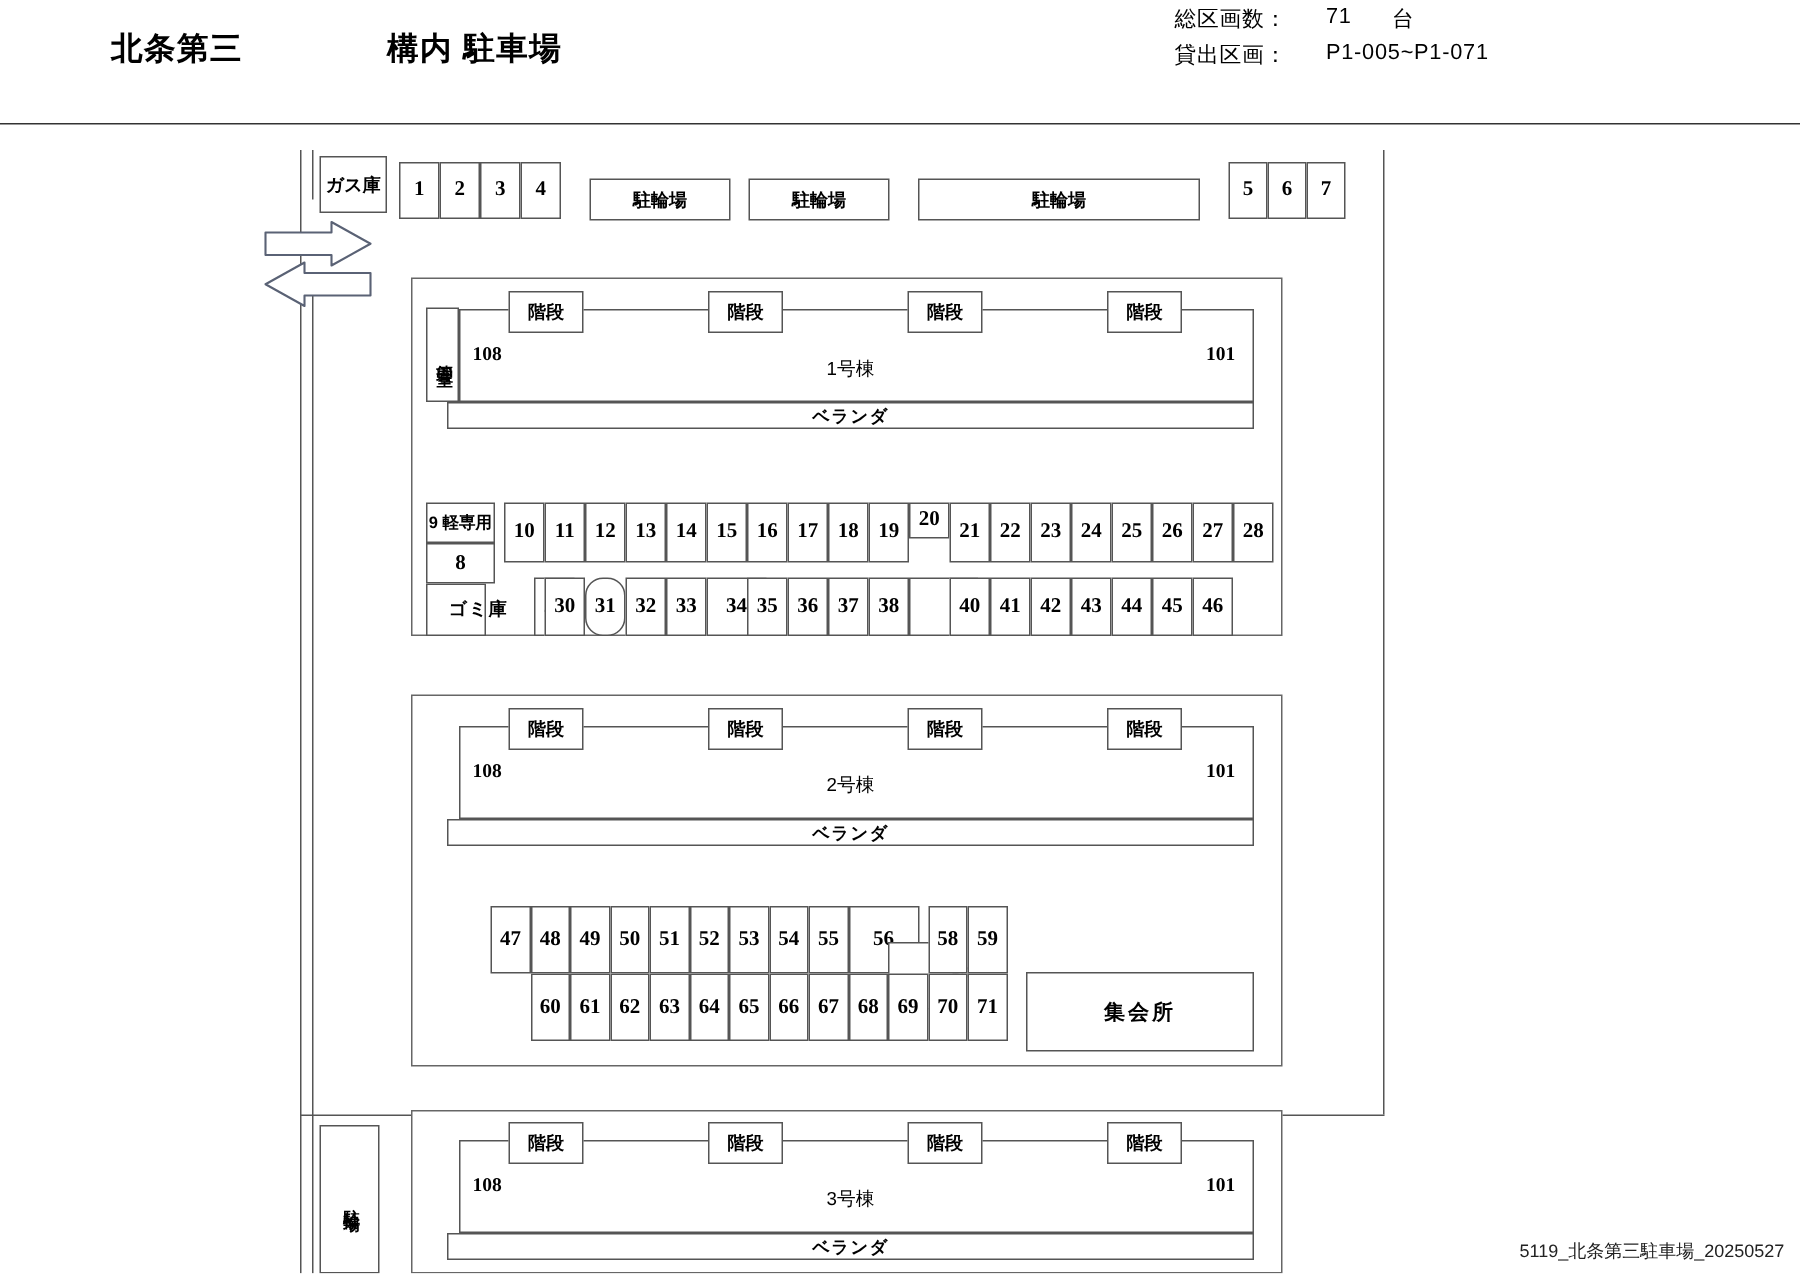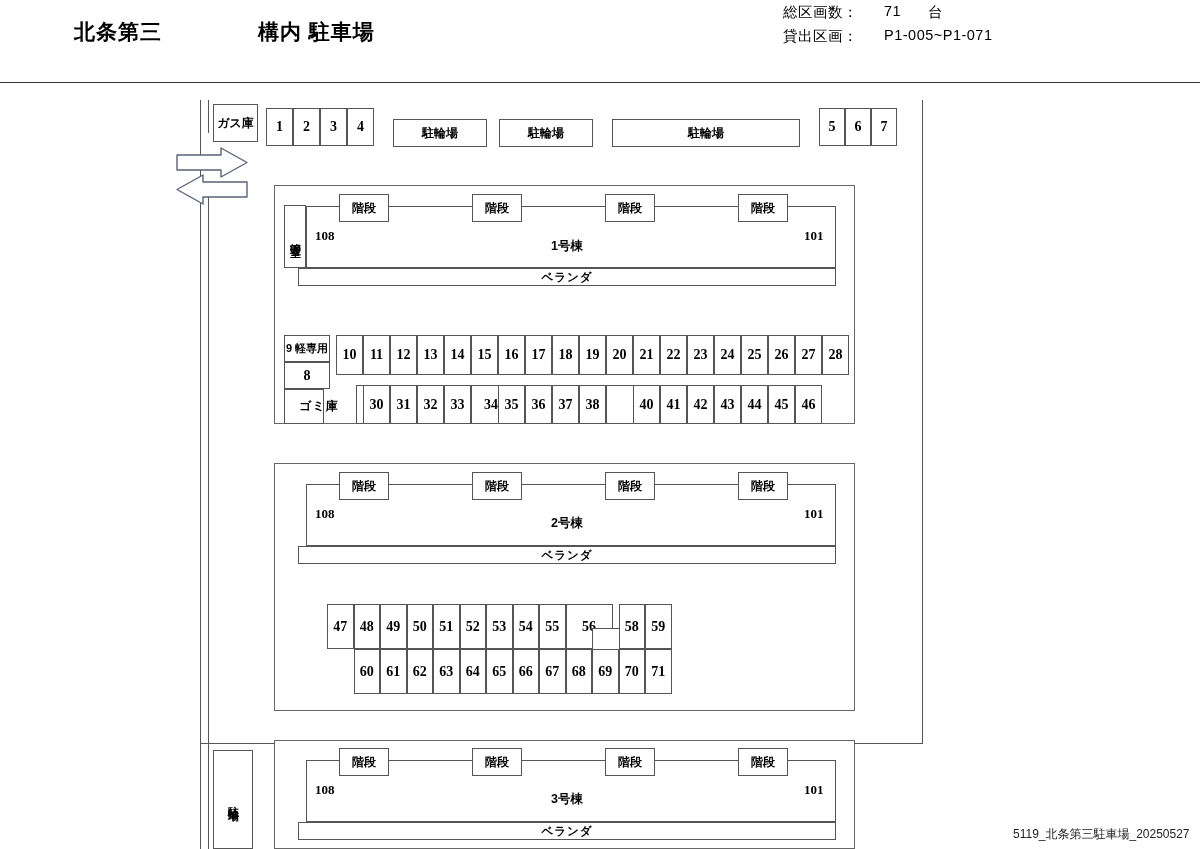--- a/index.html
+++ b/index.html
@@ -94,21 +94,21 @@
   }
   .bld-body{
     position:absolute;
     box-sizing:border-box;
     border:1px solid #555;
     background:#fff;
   }
   .bld-name{
     position:absolute;
     font-size:12.5px;
-    font-weight:bold;
+    font-weight:normal;
     white-space:nowrap;
   }
   .room-no{
     position:absolute;
     font-size:13px;
     font-weight:bold;
     font-family:"Liberation Serif","DejaVu Serif",serif;
   }
   .stair{
     position:absolute;
@@ -243,34 +243,34 @@
       <div class="stall" style="left: 336px; top: 335px; width: 27px; height: 40px;">10</div>
       <div class="stall" style="left: 363px; top: 335px; width: 27px; height: 40px;">11</div>
       <div class="stall" style="left: 390px; top: 335px; width: 27px; height: 40px;">12</div>
       <div class="stall" style="left: 417px; top: 335px; width: 27px; height: 40px;">13</div>
       <div class="stall" style="left: 444px; top: 335px; width: 27px; height: 40px;">14</div>
       <div class="stall" style="left: 471px; top: 335px; width: 27px; height: 40px;">15</div>
       <div class="stall" style="left: 498px; top: 335px; width: 27px; height: 40px;">16</div>
       <div class="stall" style="left: 525px; top: 335px; width: 27px; height: 40px;">17</div>
       <div class="stall" style="left: 552px; top: 335px; width: 27px; height: 40px;">18</div>
       <div class="stall" style="left: 579px; top: 335px; width: 27px; height: 40px;">19</div>
-      <div class="stall" style="left: 606px; top: 335px; width: 27px; height: 40px;">20</div>
+      <div class="stall" style="left: 606px; top: 335px; width: 27px; height: 24px;">20</div>
       <div class="stall" style="left: 633px; top: 335px; width: 27px; height: 40px;">21</div>
       <div class="stall" style="left: 660px; top: 335px; width: 27px; height: 40px;">22</div>
       <div class="stall" style="left: 687px; top: 335px; width: 27px; height: 40px;">23</div>
       <div class="stall" style="left: 714px; top: 335px; width: 27px; height: 40px;">24</div>
       <div class="stall" style="left: 741px; top: 335px; width: 27px; height: 40px;">25</div>
       <div class="stall" style="left: 768px; top: 335px; width: 27px; height: 40px;">26</div>
       <div class="stall" style="left: 795px; top: 335px; width: 27px; height: 40px;">27</div>
       <div class="stall" style="left: 822px; top: 335px; width: 27px; height: 40px;">28</div>
     </div>
   <div id="block1-row2">
       <div class="stall" style="left: 336px; top: 385px; width: 27px; height: 39px; margin-left: 20px;">29</div>
       <div class="stall" style="left: 363px; top: 385px; width: 27px; height: 39px;">30</div>
-      <div class="stall" style="left: 390px; top: 385px; width: 27px; height: 39px;">31</div>
+      <div class="stall" style="left: 390px; top: 385px; width: 27px; height: 39px; border-radius: 12px;">31</div>
       <div class="stall" style="left: 417px; top: 385px; width: 27px; height: 39px;">32</div>
       <div class="stall" style="left: 444px; top: 385px; width: 27px; height: 39px;">33</div>
       <div class="stall" style="left: 471px; top: 385px; width: 40px; height: 39px;">34</div>
       <div class="stall" style="left: 498px; top: 385px; width: 27px; height: 39px;">35</div>
       <div class="stall" style="left: 525px; top: 385px; width: 27px; height: 39px;">36</div>
       <div class="stall" style="left: 552px; top: 385px; width: 27px; height: 39px;">37</div>
       <div class="stall" style="left: 579px; top: 385px; width: 27px; height: 39px;">38</div>
       <div class="stall" style="left: 606px; top: 385px; width: 27px; height: 39px; padding-left: 44px;">39</div>
       <div class="stall" style="left: 633px; top: 385px; width: 27px; height: 39px;">40</div>
       <div class="stall" style="left: 660px; top: 385px; width: 27px; height: 39px;">41</div>
@@ -326,20 +326,23 @@
       <div class="stall" style="left: 459.5px; top: 649px; width: 26.5px; height: 45px;">64</div>
       <div class="stall" style="left: 486px; top: 649px; width: 26.5px; height: 45px;">65</div>
       <div class="stall" style="left: 512.5px; top: 649px; width: 26.5px; height: 45px;">66</div>
       <div class="stall" style="left: 539px; top: 649px; width: 26.5px; height: 45px;">67</div>
       <div class="stall" style="left: 565.5px; top: 649px; width: 26.5px; height: 45px;">68</div>
       <div class="stall" style="left: 592px; top: 649px; width: 26.5px; height: 45px;">69</div>
       <div class="stall" style="left: 618.5px; top: 649px; width: 26.5px; height: 45px;">70</div>
       <div class="stall" style="left: 645px; top: 649px; width: 26.5px; height: 45px;">71</div>
     </div>
 
+  <div class="box" style="left:684px;top:648px;width:152px;height:53px;font-size:14px;letter-spacing:2px;">
+    <span>集会所</span>
+  </div>
 
   <div class="bld-outer" style="left:274px;top:740px;width:581px;height:109px;"></div>
 
   <div class="box" style="left:213px;top:750px;width:40px;height:99px;">
     <span class="vtext">駐輪場</span>
   </div>
 
   <div class="bld-body" style="left:306px;top:760px;width:530px;height:62px;"></div>
   <div class="room-no" style="left:315px;top:782px;">108</div>
   <div class="room-no" style="left:804px;top:782px;">101</div>

